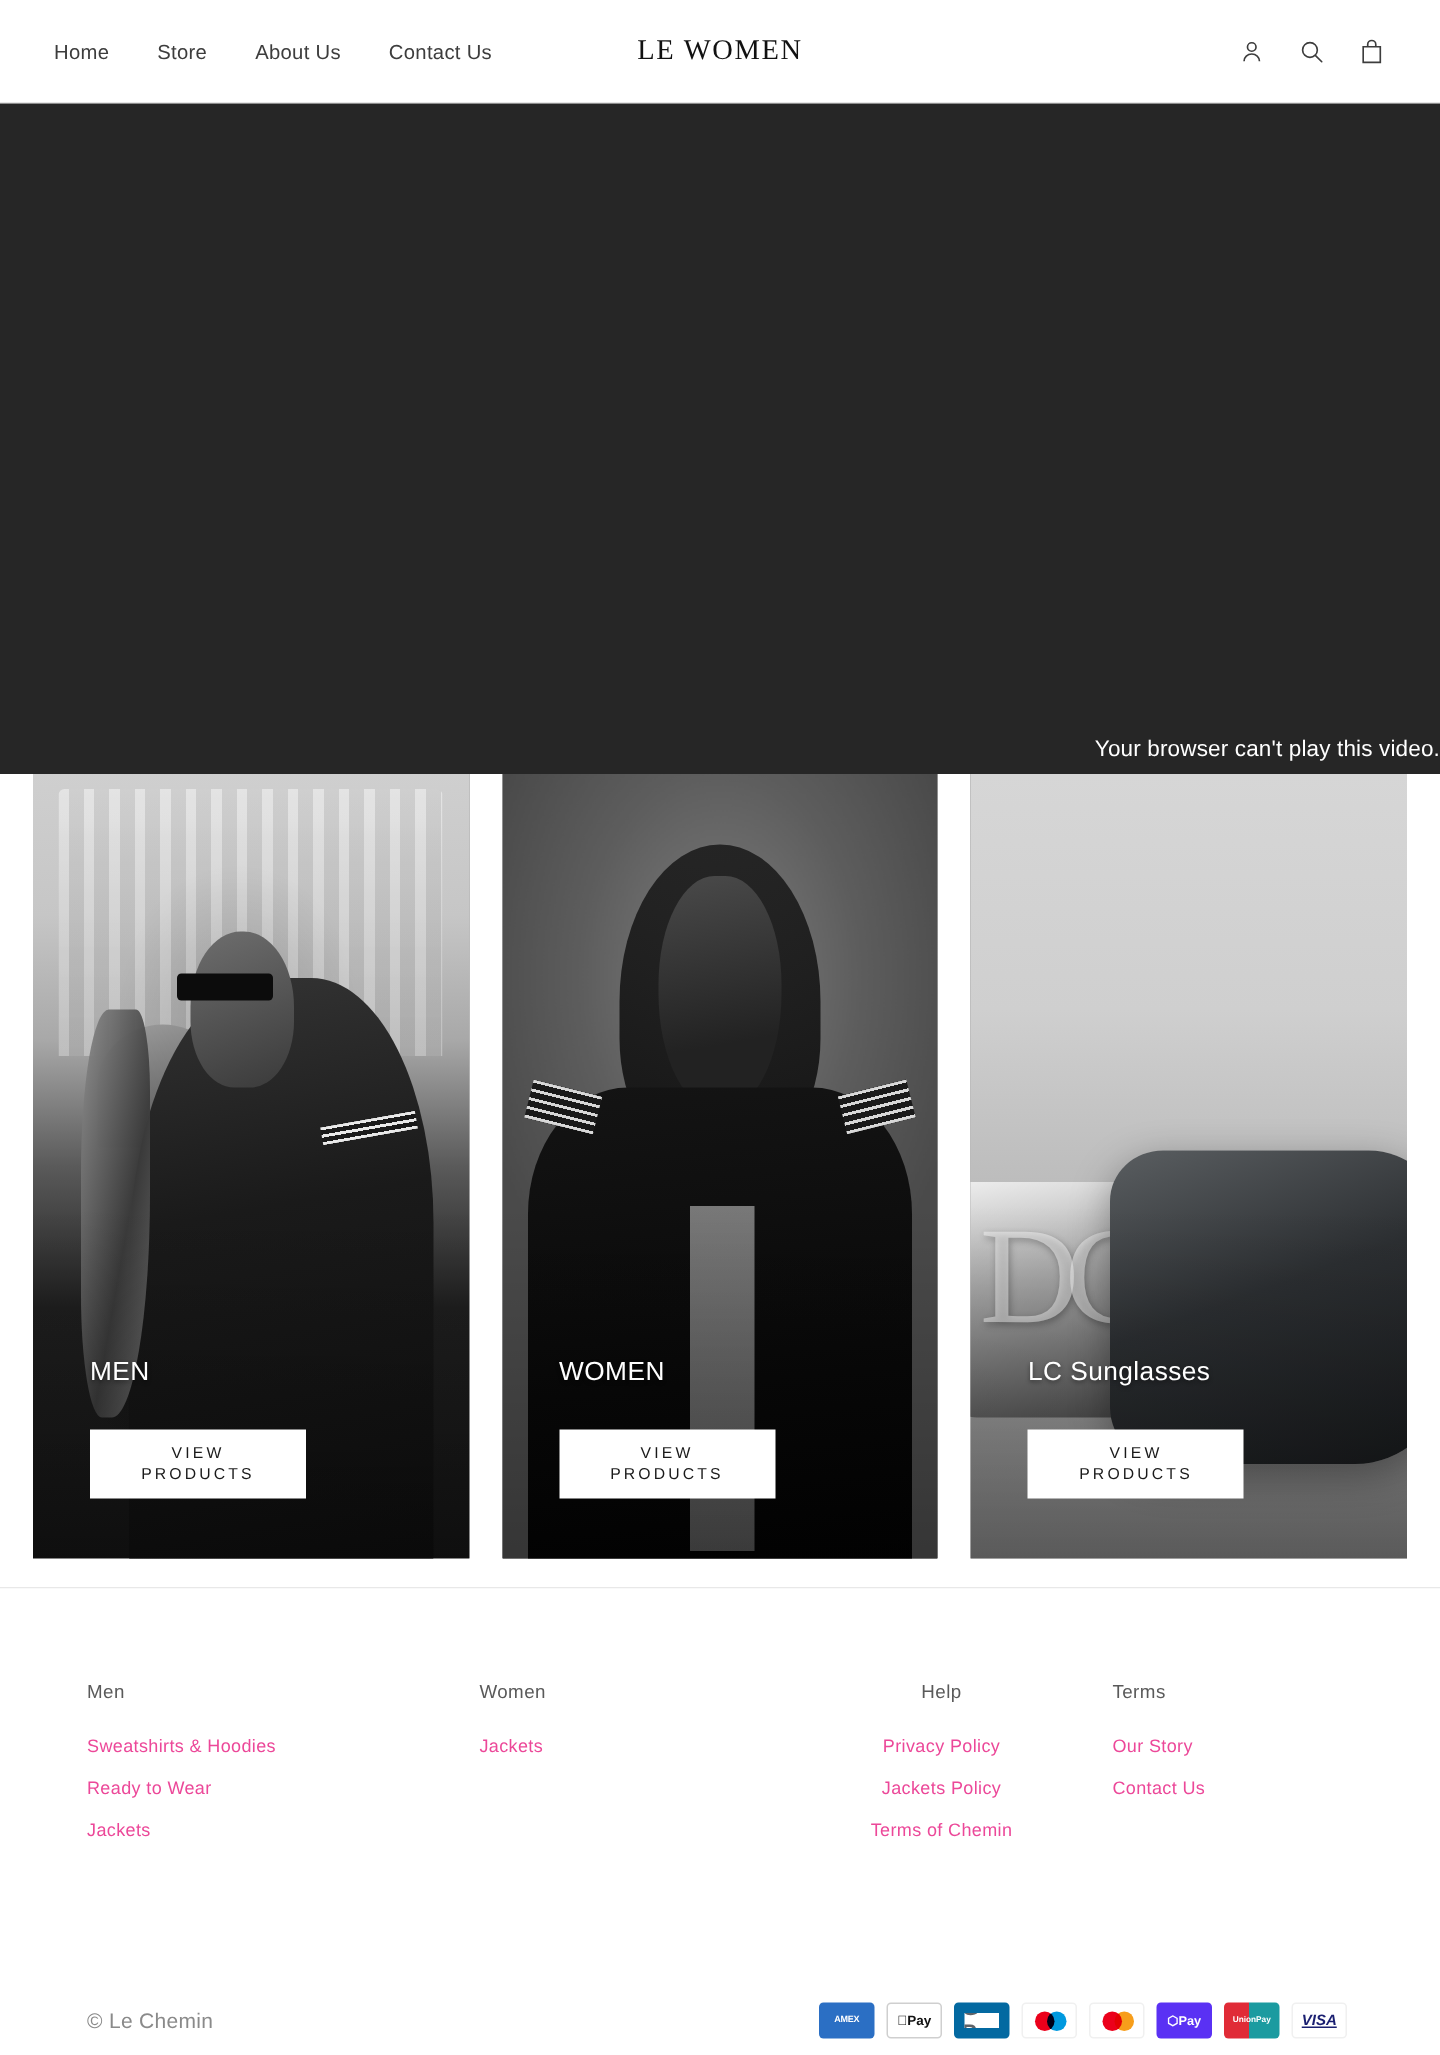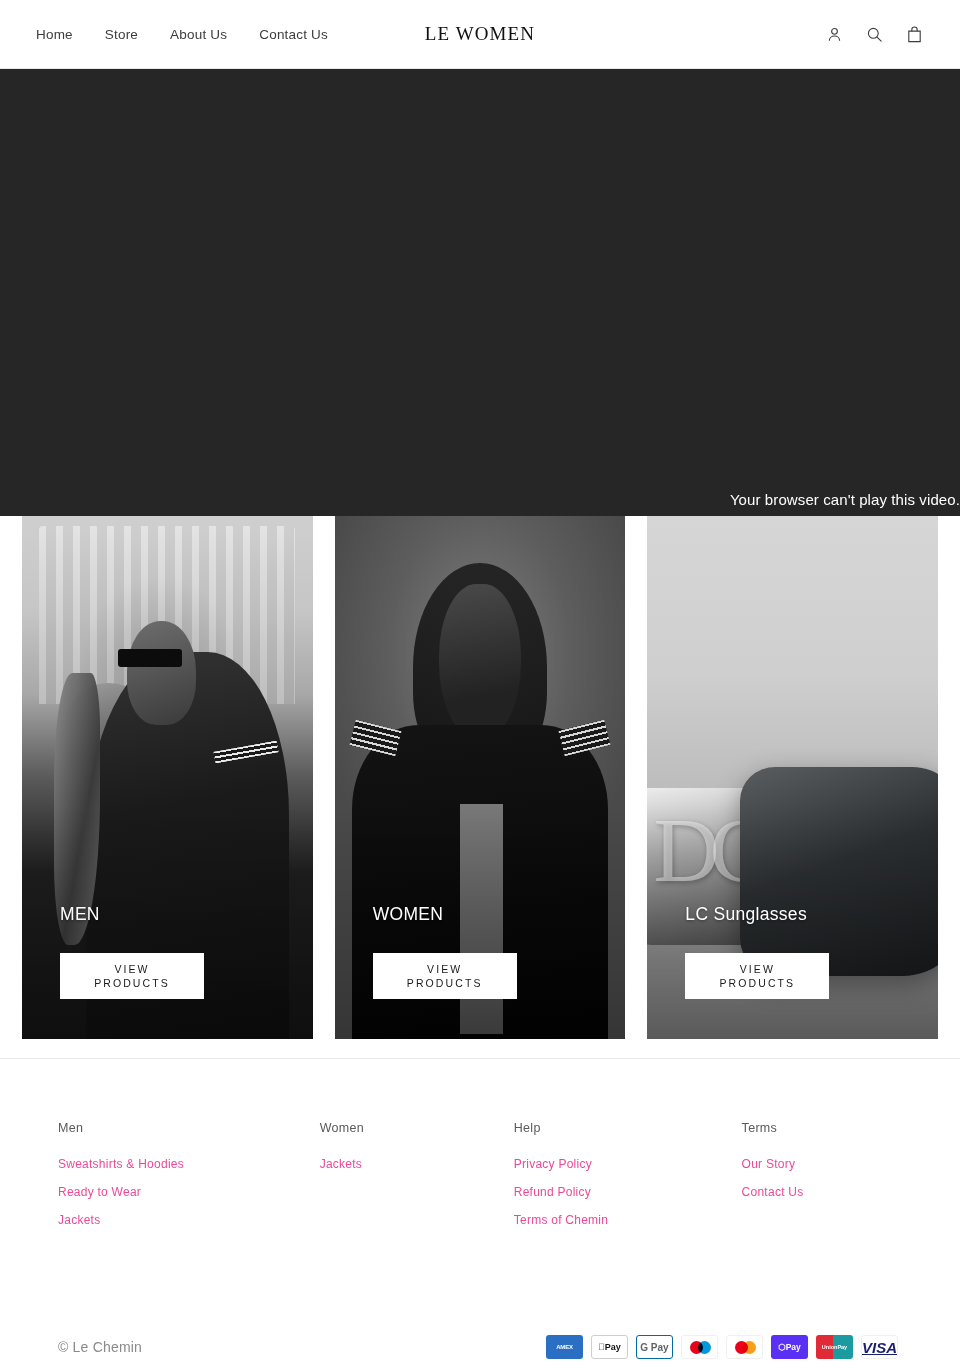--- a/index.html
+++ b/index.html
@@ -242,21 +242,21 @@
   .footer{
     padding:62px 58px 0 58px;
     background:#ffffff;
   }
   .footer-cols{
     display:flex;
   }
   .fcol{ width:25%; }
   .fcol:nth-child(1){ width:31%; }
   .fcol:nth-child(2){ width:23%; }
-  .fcol:nth-child(3){ width:27%; }
+  .fcol:nth-child(3){ width:27%;text-align:center; }
   .fcol:nth-child(4){ width:19%; }
   .fcol h4{
     font-size:12.5px;
     font-weight:400;
     color:#5a5a5a;
     letter-spacing:.3px;
     margin-bottom:22px;
   }
   .fcol a{
     display:block;
@@ -287,26 +287,26 @@
   .pay{
     width:37px; height:24px;
     border-radius:3px;
     display:flex; align-items:center; justify-content:center;
     font-size:7px; font-weight:bold;
     overflow:hidden;
     background:#fff;
   }
   .pay-amex{ background:#2b6fc4; color:#fff; font-size:6px; letter-spacing:-.2px; }
   .pay-apple{ border:1px solid #cfcfcf; color:#111; font-size:9px; }
-  .pay-gpay{ border:1px solid #0369a1; color:#5f6368; font-size:10px; }
+  .pay-gpay{ border:7px solid #0369a1; color:#5f6368; font-size:15px; }
   .pay-maestro, .pay-mc{ border:1px solid #f0f0f0; position:relative; }
   .circ{ width:13px; height:13px; border-radius:50%; position:absolute; }
   .pay-shop{ background:#5a31f4; color:#fff; font-size:8.5px; }
   .pay-union{ background:linear-gradient(90deg,#e02b37 0%,#e02b37 45%,#1b9ba0 45%,#1b9ba0 100%); color:#fff; font-size:5.5px; line-height:7px; text-align:center; }
-  .pay-visa{ border:1px solid #f0f0f0; color:#1a1f71; font-size:15px; font-style:italic;text-decoration:underline; }
+  .pay-visa{ border:1px solid #f0f0f0; color:#1a1f71; font-size:10px; font-style:italic;text-decoration:underline; }
 </style>
 </head>
 <body>
 
 <div class="header">
   <nav class="nav">
     <a class="nav-link" href="#">Home</a>
     <a class="nav-link" href="#">Store</a>
     <a class="nav-link" href="#">About Us</a>
     <a class="nav-link" href="#">Contact Us</a>
@@ -407,21 +407,21 @@
     </div>
 
     <div class="fcol">
       <h4>Women</h4>
       <a href="#">Jackets</a>
     </div>
 
     <div class="fcol">
       <h4>Help</h4>
       <a href="#">Privacy Policy</a>
-      <a href="#">Refund Policy</a>
+      <a href="#">Jackets Policy</a>
       <a href="#">Terms of Chemin</a>
     </div>
 
     <div class="fcol">
       <h4>Terms</h4>
       <a href="#">Our Story</a>
       <a href="#">Contact Us</a>
     </div>
 
   </div>

